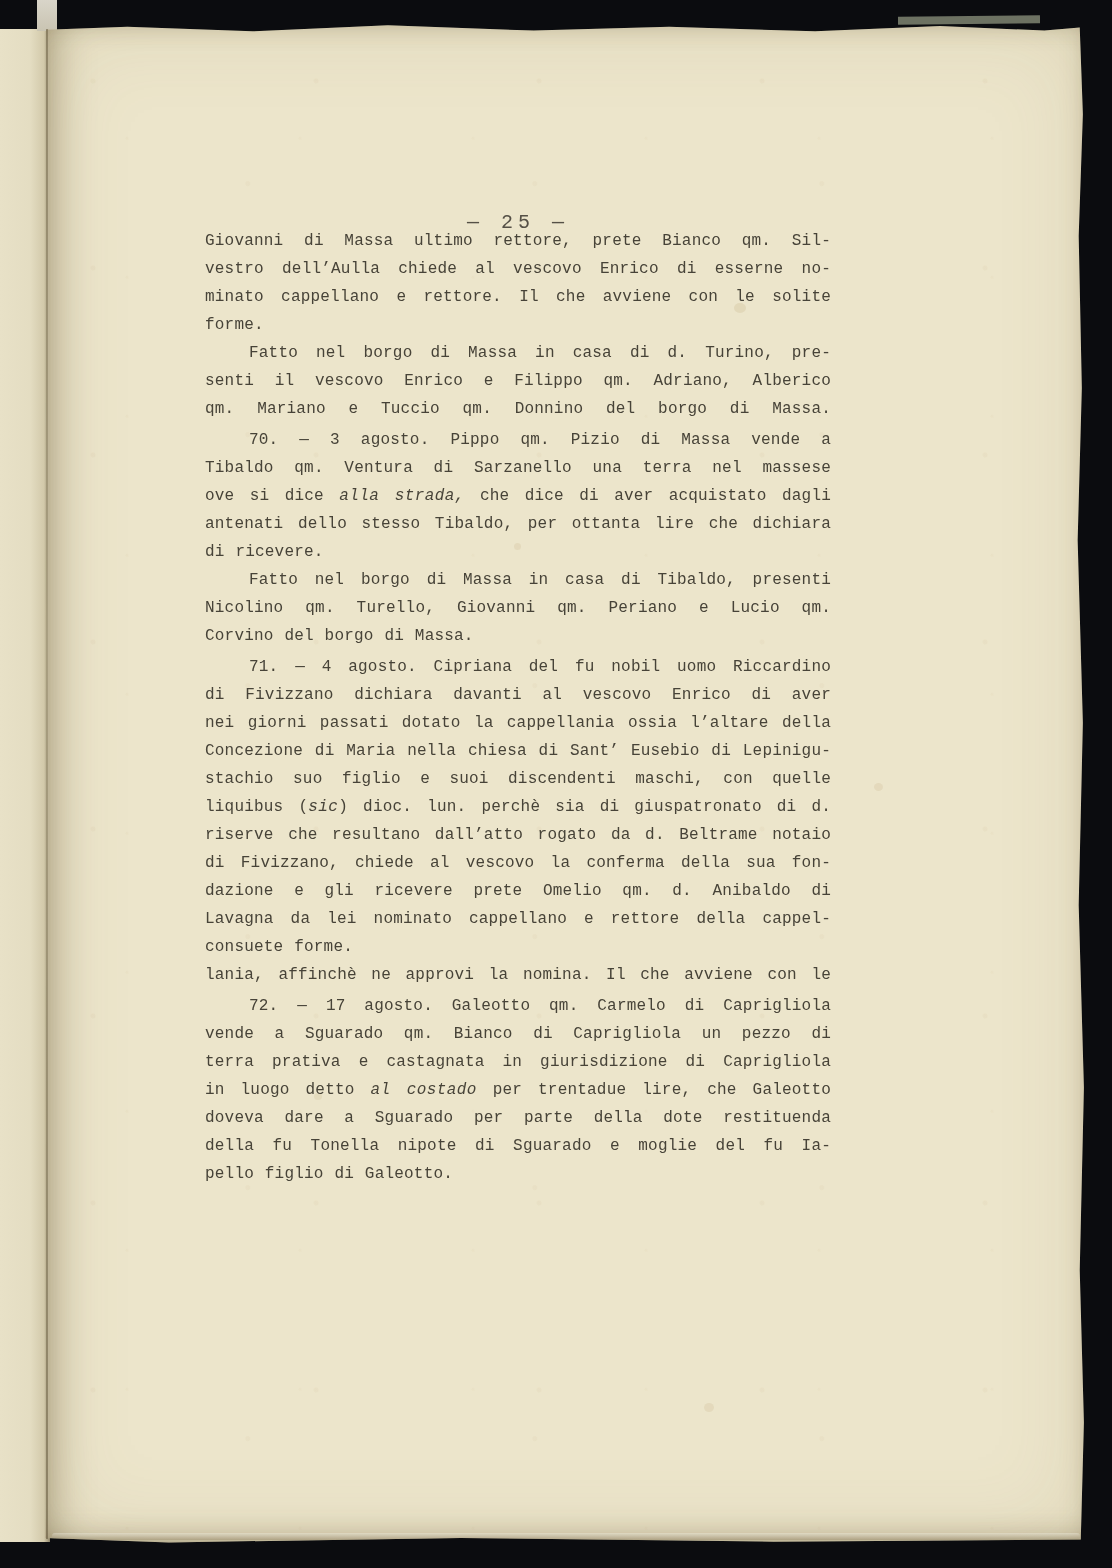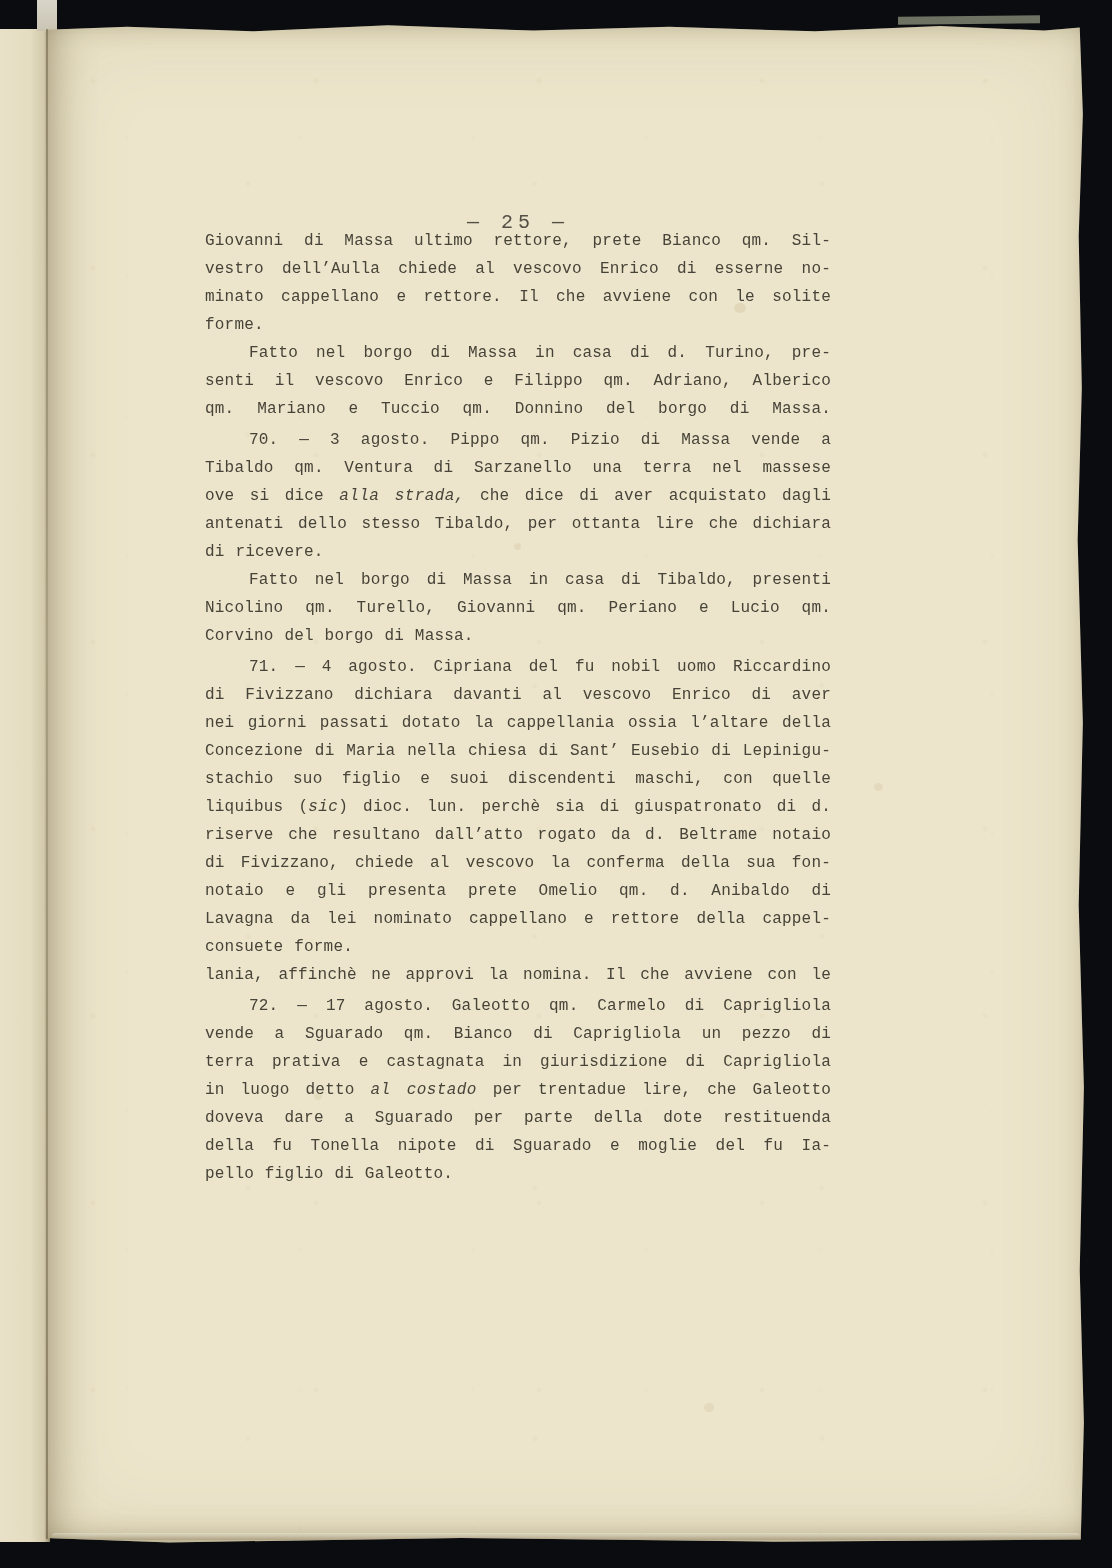--- a/index.html
+++ b/index.html
@@ -116,21 +116,21 @@
         </div>
         <div class="block gap">
           <div class="line ind"><span>71. — 4 agosto. Cipriana del fu nobil uomo Riccardino</span></div>
           <div class="line"><span>di Fivizzano dichiara davanti al vescovo Enrico di aver</span></div>
           <div class="line"><span>nei giorni passati dotato la cappellania ossia l’altare della</span></div>
           <div class="line"><span>Concezione di Maria nella chiesa di Sant’ Eusebio di Lepinigu-</span></div>
           <div class="line"><span>stachio suo figlio e suoi discendenti maschi, con quelle</span></div>
           <div class="line"><span>liquibus (</span><em>sic</em><span>) dioc. lun. perchè sia di giuspatronato di d. Eu-</span></div>
           <div class="line"><span>riserve che resultano dall’atto rogato da d. Beltrame notaio</span></div>
           <div class="line"><span>di Fivizzano, chiede al vescovo la conferma della sua fon-</span></div>
-          <div class="line"><span>notaio e gli presenta prete Omelio qm. d. Anibaldo di</span></div>
+          <div class="line"><span>dazione e gli ricevere prete Omelio qm. d. Anibaldo di</span></div>
           <div class="line"><span>Lavagna da lei nominato cappellano e rettore della cappel-</span></div>
           <div class="line end"><span>consuete forme.</span></div>
           <div class="line"><span>lania, affinchè ne approvi la nomina. Il che avviene con le</span></div>
         </div>
         <div class="block gap">
           <div class="line ind"><span>72. — 17 agosto. Galeotto qm. Carmelo di Caprigliola</span></div>
           <div class="line"><span>vende a Sguarado qm. Bianco di Caprigliola un pezzo di</span></div>
           <div class="line"><span>terra prativa e castagnata in giurisdizione di Caprigliola</span></div>
           <div class="line"><span>in luogo detto </span><em>al costado</em><span> per trentadue lire, che Galeotto</span></div>
           <div class="line"><span>doveva dare a Sguarado per parte della dote restituenda</span></div>

